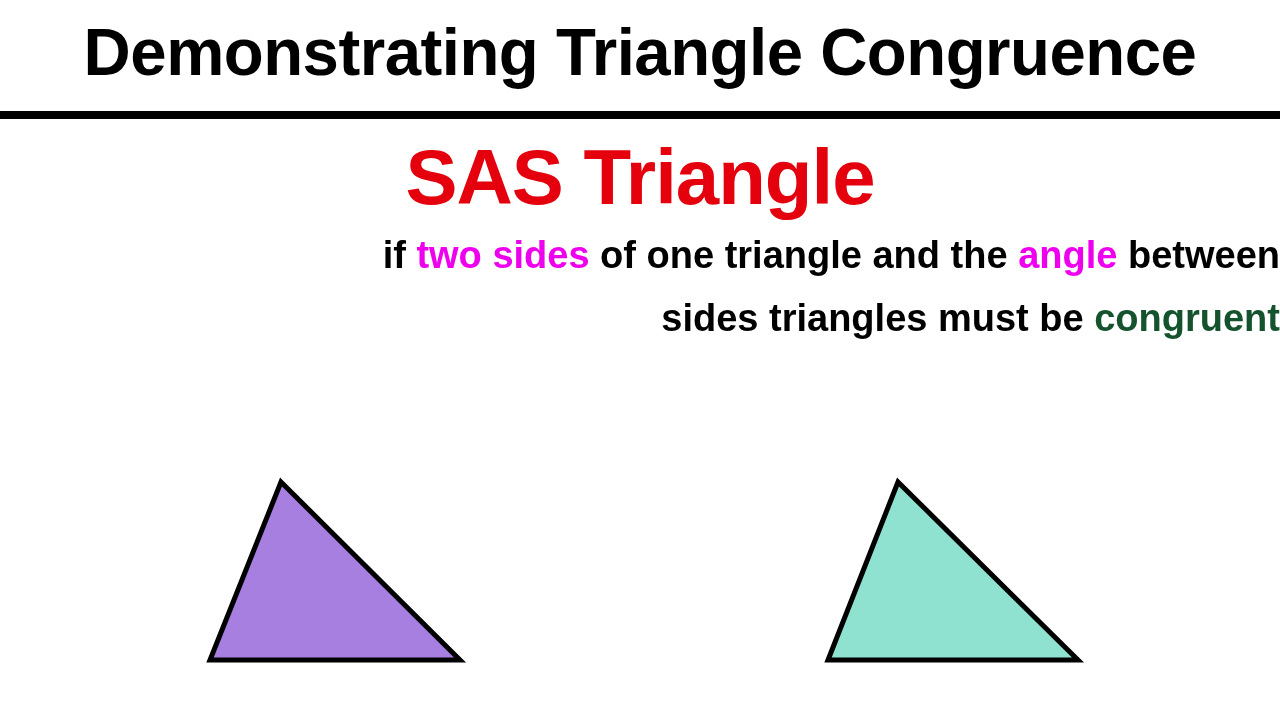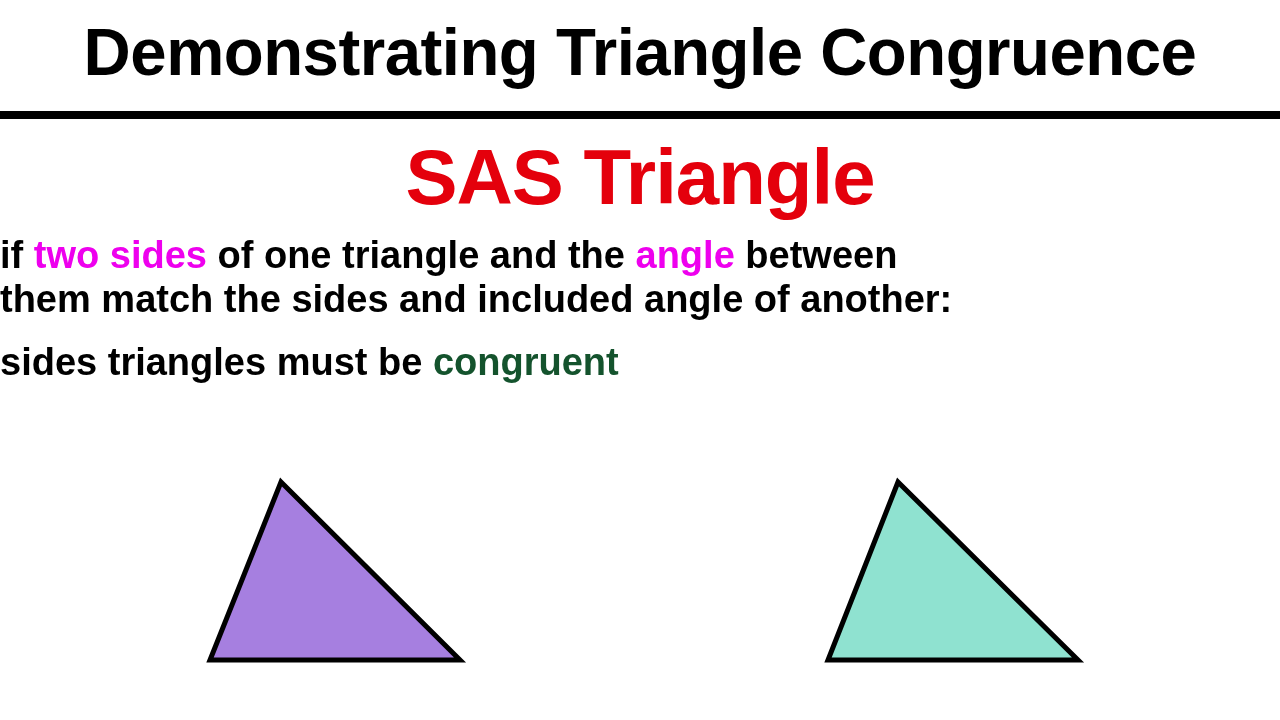--- a/index.html
+++ b/index.html
@@ -64,21 +64,21 @@
     color: #e4000c;
     white-space: nowrap;
   }
 
   
   .statement {
     position: absolute;
     left: 0;
     top: 233px;
     width: 1280px;
-    text-align: left;
+    text-align: right;
     font-family: "Liberation Sans", sans-serif;
     font-weight: bold;
     color: #000000;
   }
   .stmt-line {
     display: block;
     white-space: nowrap;
     font-size: 38px;
     line-height: 44px;
   }
@@ -110,21 +110,20 @@
 
   <div class="title">Demonstrating Triangle Congruence</div>
 
   <div class="divider"></div>
 
   <div class="heading">SAS Triangle</div>
 
   <div class="statement">
     <span class="stmt-line"><span>if </span><span class="hl-magenta">two sides</span><span> of one triangle and the </span><span class="hl-magenta">angle</span><span> between</span></span>
 
-    <span class="stmt-line">them match the sides and included angle of another:</span>
 
     <span class="stmt-line conclusion"><span>sides triangles must be </span><span class="hl-blue">congruent</span></span>
   </div>
 
   <div class="figures">
     <svg width="1280" height="720" viewBox="0 0 1280 720">
       <polygon points="281,482 460,660 210,660" fill="#a67fe0" stroke="#000000" stroke-width="5" stroke-linejoin="miter"></polygon>
       <polygon points="898,482 1078,660 828,660" fill="#8fe2d0" stroke="#000000" stroke-width="5" stroke-linejoin="miter"></polygon>
     </svg>
   </div>

